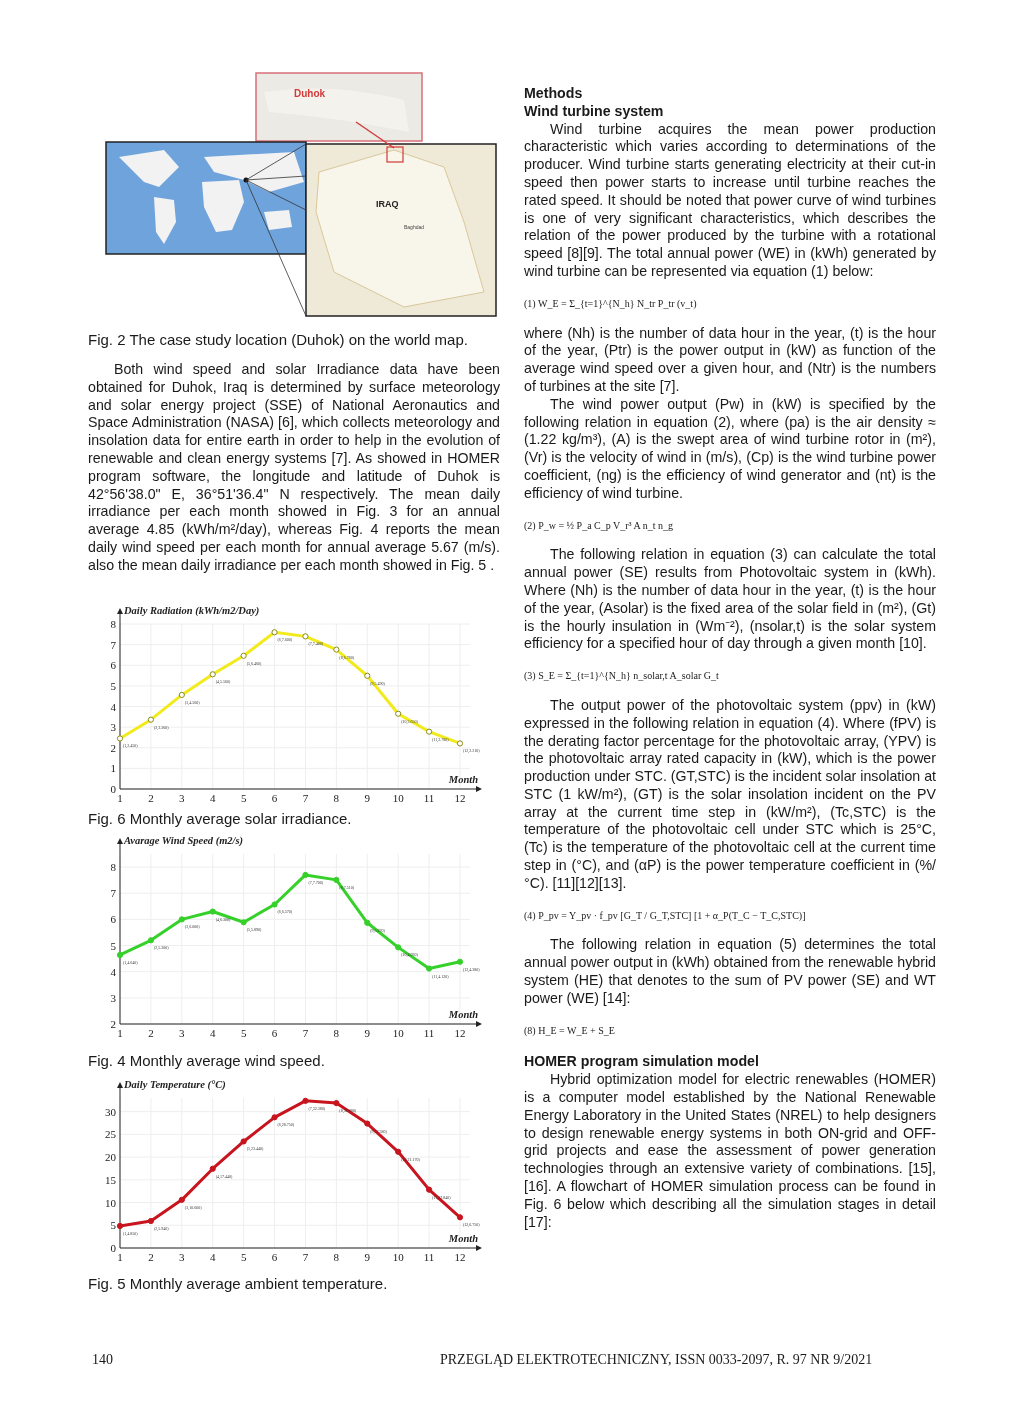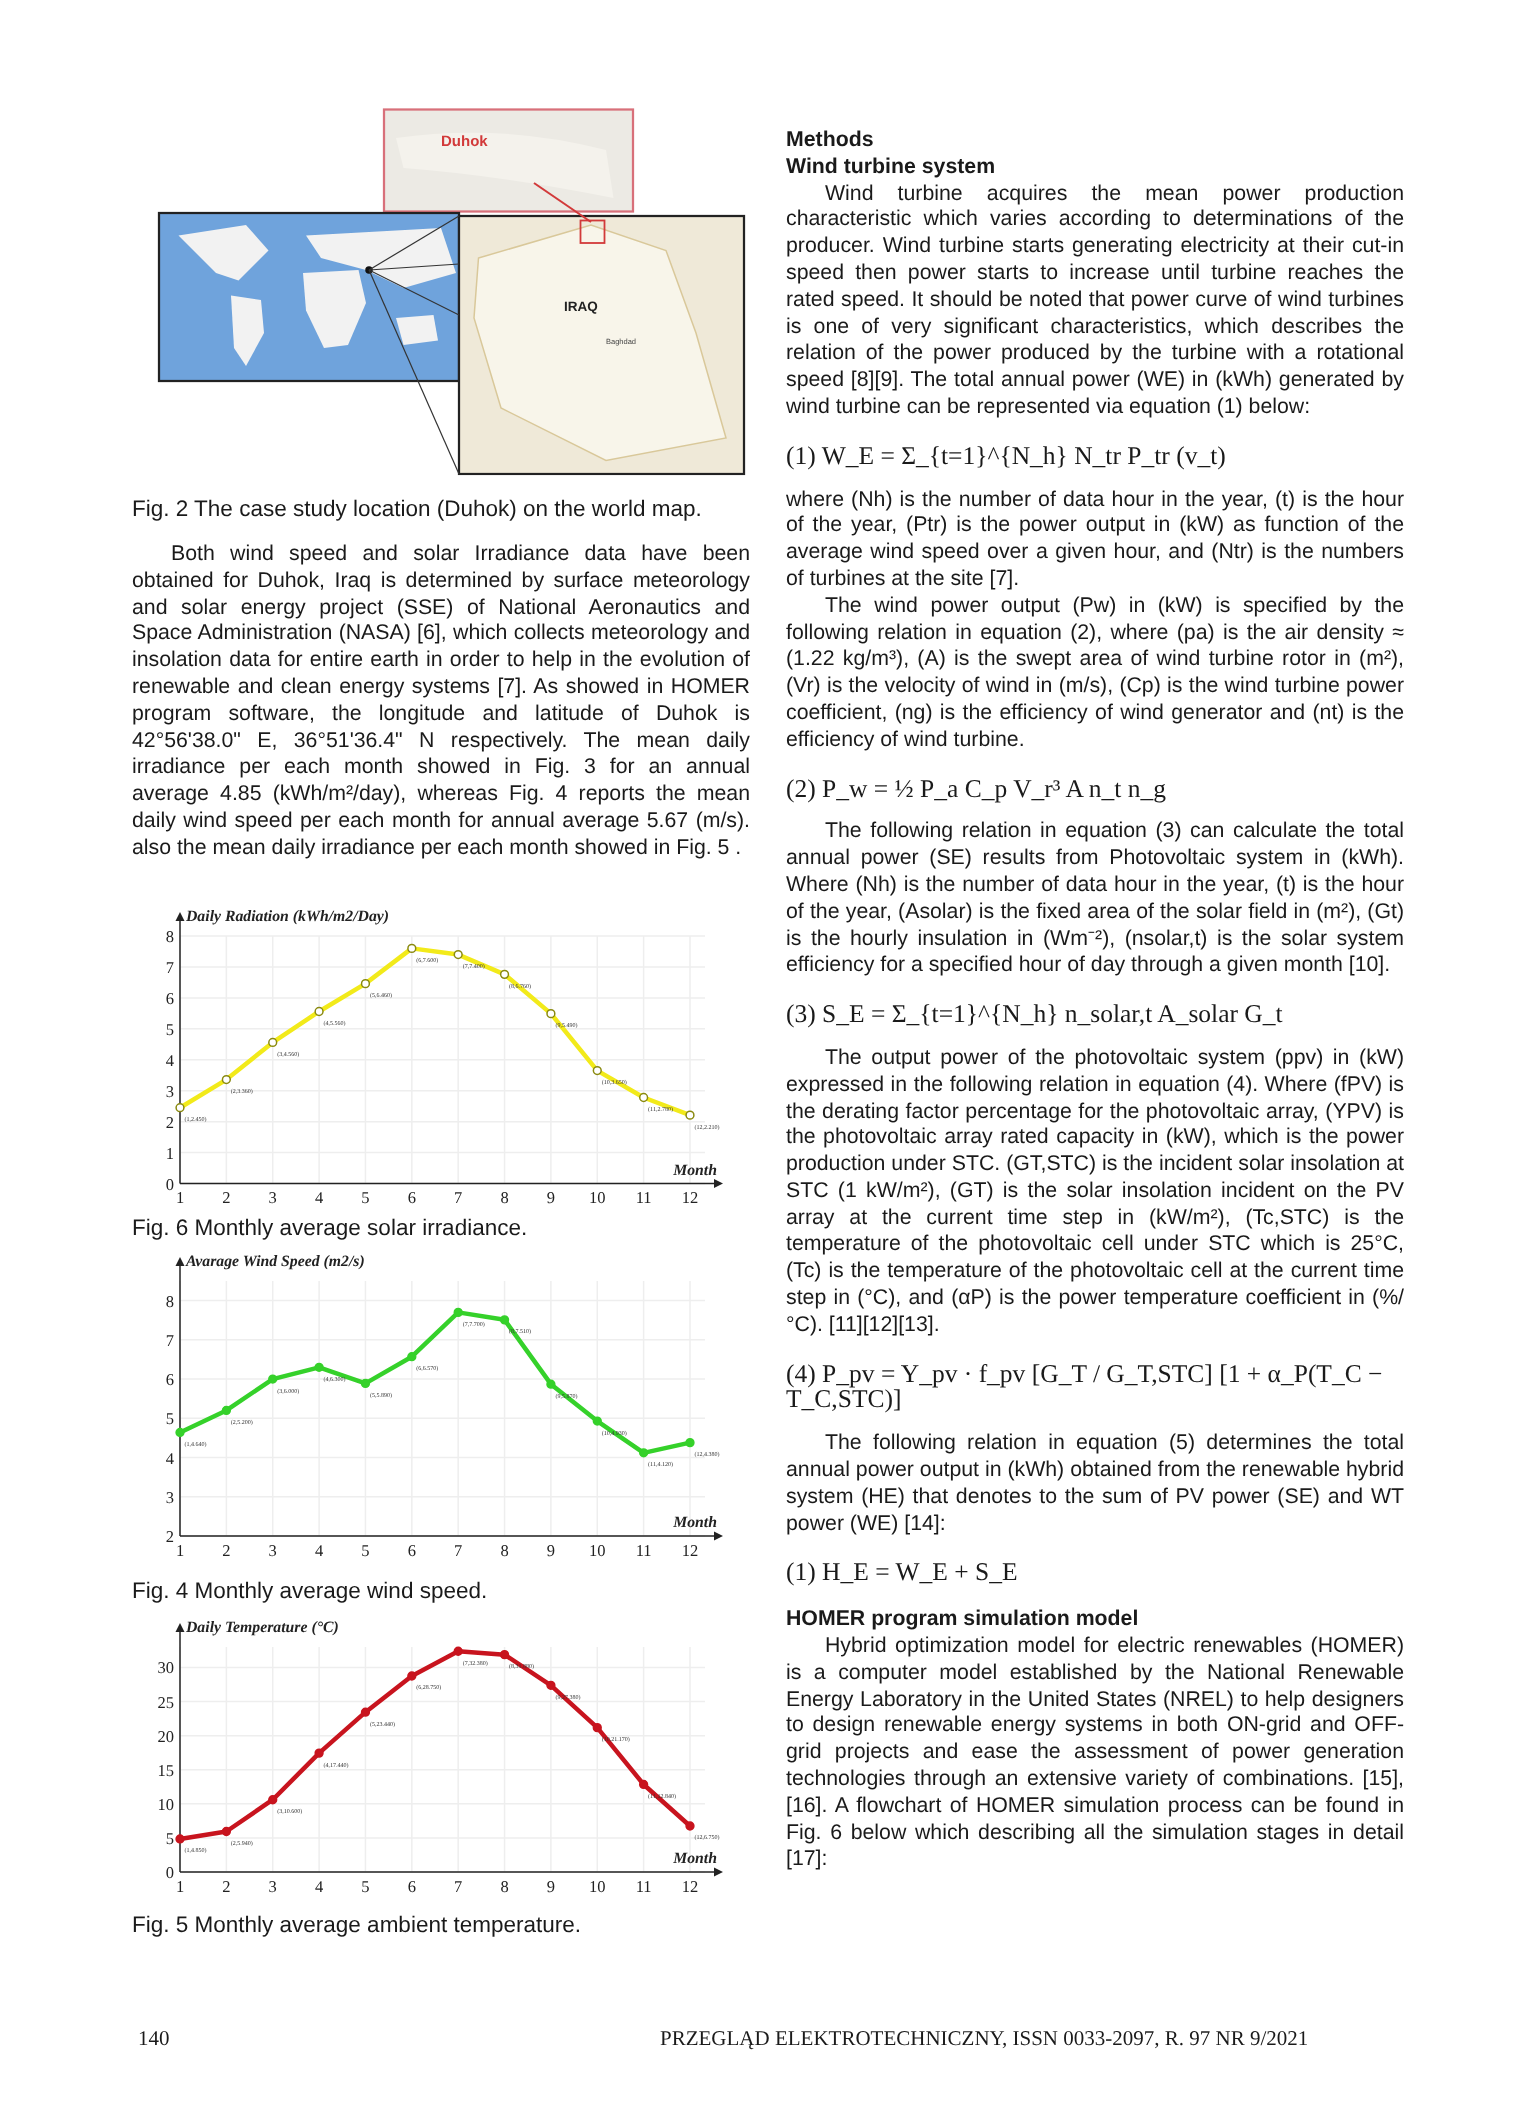--- a/index.html
+++ b/index.html
@@ -4,21 +4,21 @@
 <style>
   html, body { margin: 0; padding: 0; background: #ffffff; }
   body { width: 1024px; height: 1403px; position: relative; overflow: hidden;
          font-family: "Liberation Sans", sans-serif; color: #1a1a1a; }
   .col { position: absolute; font-size: 14.2px; line-height: 17.8px; text-align: justify; }
   .left { left: 88px; width: 412px; }
   .right { left: 524px; width: 412px; }
   p { margin: 0; }
   .indent { text-indent: 26px; }
   h3 { margin: 0; font-size: 14.2px; line-height: 17.8px; font-weight: bold; }
-  .eq { font-family: "Liberation Serif", serif; font-size: 17px; margin: 14px 0 12px 0; text-align: left; }
+  .eq { font-family: "Liberation Serif", serif; font-size: 10px; margin: 14px 0 12px 0; text-align: left; }
   .caption { font-size: 15px; line-height: 15px; text-align: left; }
   .map-wrap { position: absolute; left: 104px; top: 72px; width: 410px; height: 245px; }
   .chart-svg { position: absolute; left: 88px; }
   .footer { position: absolute; top: 1352px; font-family: "Liberation Serif", serif; font-size: 14px; }
 </style>
 </head>
 <body>
 
 <div class="map-wrap">
   <svg width="410" height="245" viewBox="0 0 410 245">
@@ -291,20 +291,20 @@
   <p class="indent">The following relation in equation (3) can calculate the total annual power (SE) results from Photovoltaic system in (kWh). Where (Nh) is the number of data hour in the year, (t) is the hour of the year, (Asolar) is the fixed area of the solar field in (m²), (Gt) is the hourly insulation in (Wm⁻²), (nsolar,t) is the solar system efficiency for a specified hour of day through a given month [10].</p>
   <div class="eq">
     <span>(3) S_E = Σ_{t=1}^{N_h} n_solar,t A_solar G_t</span>
   </div>
   <p class="indent">The output power of the photovoltaic system (ppv) in (kW) expressed in the following relation in equation (4). Where (fPV) is the derating factor percentage for the photovoltaic array, (YPV) is the photovoltaic array rated capacity in (kW), which is the power production under STC. (GT,STC) is the incident solar insolation at STC (1 kW/m²), (GT) is the  solar insolation incident on the PV array at the current time step in (kW/m²), (Tc,STC) is the temperature of the photovoltaic cell under STC which is 25°C, (Tc) is the temperature of the photovoltaic cell at the current time step in (°C), and (αP) is the power temperature coefficient in (%/°C). [11][12][13].</p>
   <div class="eq">
     <span>(4) P_pv = Y_pv · f_pv [G_T / G_T,STC] [1 + α_P(T_C − T_C,STC)]</span>
   </div>
   <p class="indent">The following relation in equation (5) determines the total annual power output in (kWh) obtained from the renewable hybrid system (HE) that denotes to the sum of PV power (SE) and WT power (WE) [14]:</p>
   <div class="eq">
-    <span>(1) H_E = W_E + S_E</span>
+    <span>(8) H_E = W_E + S_E</span>
   </div>
   <h3 style="margin-top:14px;">HOMER program simulation model</h3>
   <p class="indent">Hybrid optimization model for electric renewables (HOMER) is a computer model established by the National Renewable Energy Laboratory in the United States (NREL) to help designers to design renewable energy systems in both ON-grid and OFF-grid projects and ease the assessment of power generation technologies through an extensive variety of combinations. [15],[16]. A flowchart of HOMER simulation process can be found in Fig. 6 below which describing all the simulation stages in detail [17]:</p>
 </div>
 
 <div class="footer" style="left:92px;">140</div>
 <div class="footer" style="left:440px;">PRZEGLĄD ELEKTROTECHNICZNY, ISSN 0033-2097, R. 97 NR 9/2021</div>
 
 </body></html>

